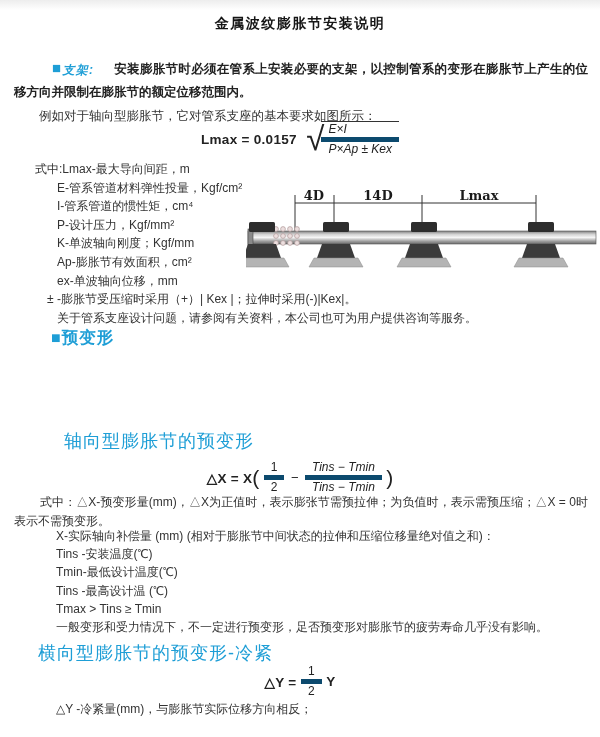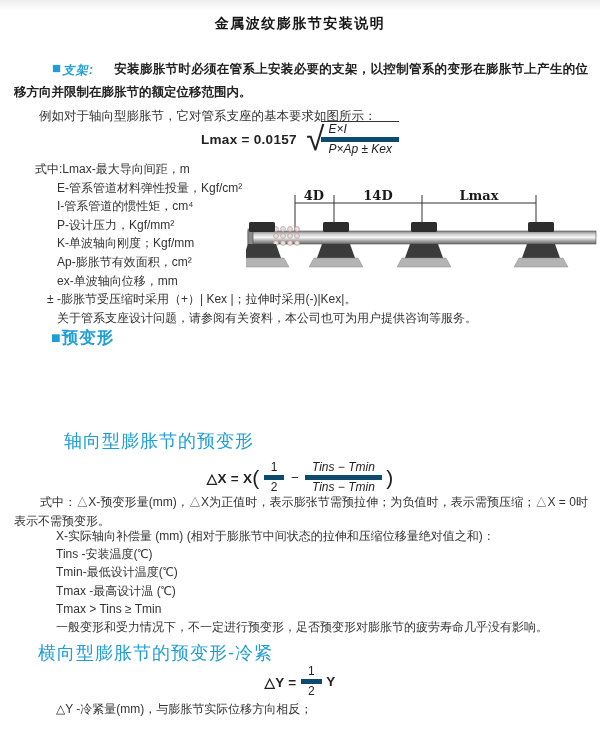--- a/index.html
+++ b/index.html
@@ -185,21 +185,21 @@
     <span class="frac ital"><span class="num">Tins − Tmin</span><span class="den">Tins − Tmin</span></span>
     <span class="paren">)</span>
   </div>
 
   <p class="explain">式中：△X-预变形量(mm)，△X为正值时，表示膨张节需预拉伸；为负值时，表示需预压缩；△X = 0时表示不需预变形。</p>
 
   <div class="items">
     <div>X-实际轴向补偿量 (mm) (相对于膨胀节中间状态的拉伸和压缩位移量绝对值之和)：</div>
     <div>Tins -安装温度(℃)</div>
     <div>Tmin-最低设计温度(℃)</div>
-    <div>Tmax -最高设计温 (℃)</div>
+    <div>Tins -最高设计温 (℃)</div>
     <div>Tmax &gt; Tins ≥ Tmin</div>
     <div>一般变形和受力情况下，不一定进行预变形，足否预变形对膨胀节的疲劳寿命几乎没有影响。</div>
   </div>
 
   <div class="sub-head h-lateral">横向型膨胀节的预变形-冷紧</div>
 
   <div class="formula" style="top:664px;">
     <span class="flhs">△Y =</span>
     <span class="frac"><span class="num">1</span><span class="den">2</span></span>
     <span class="flhs">Y</span>

